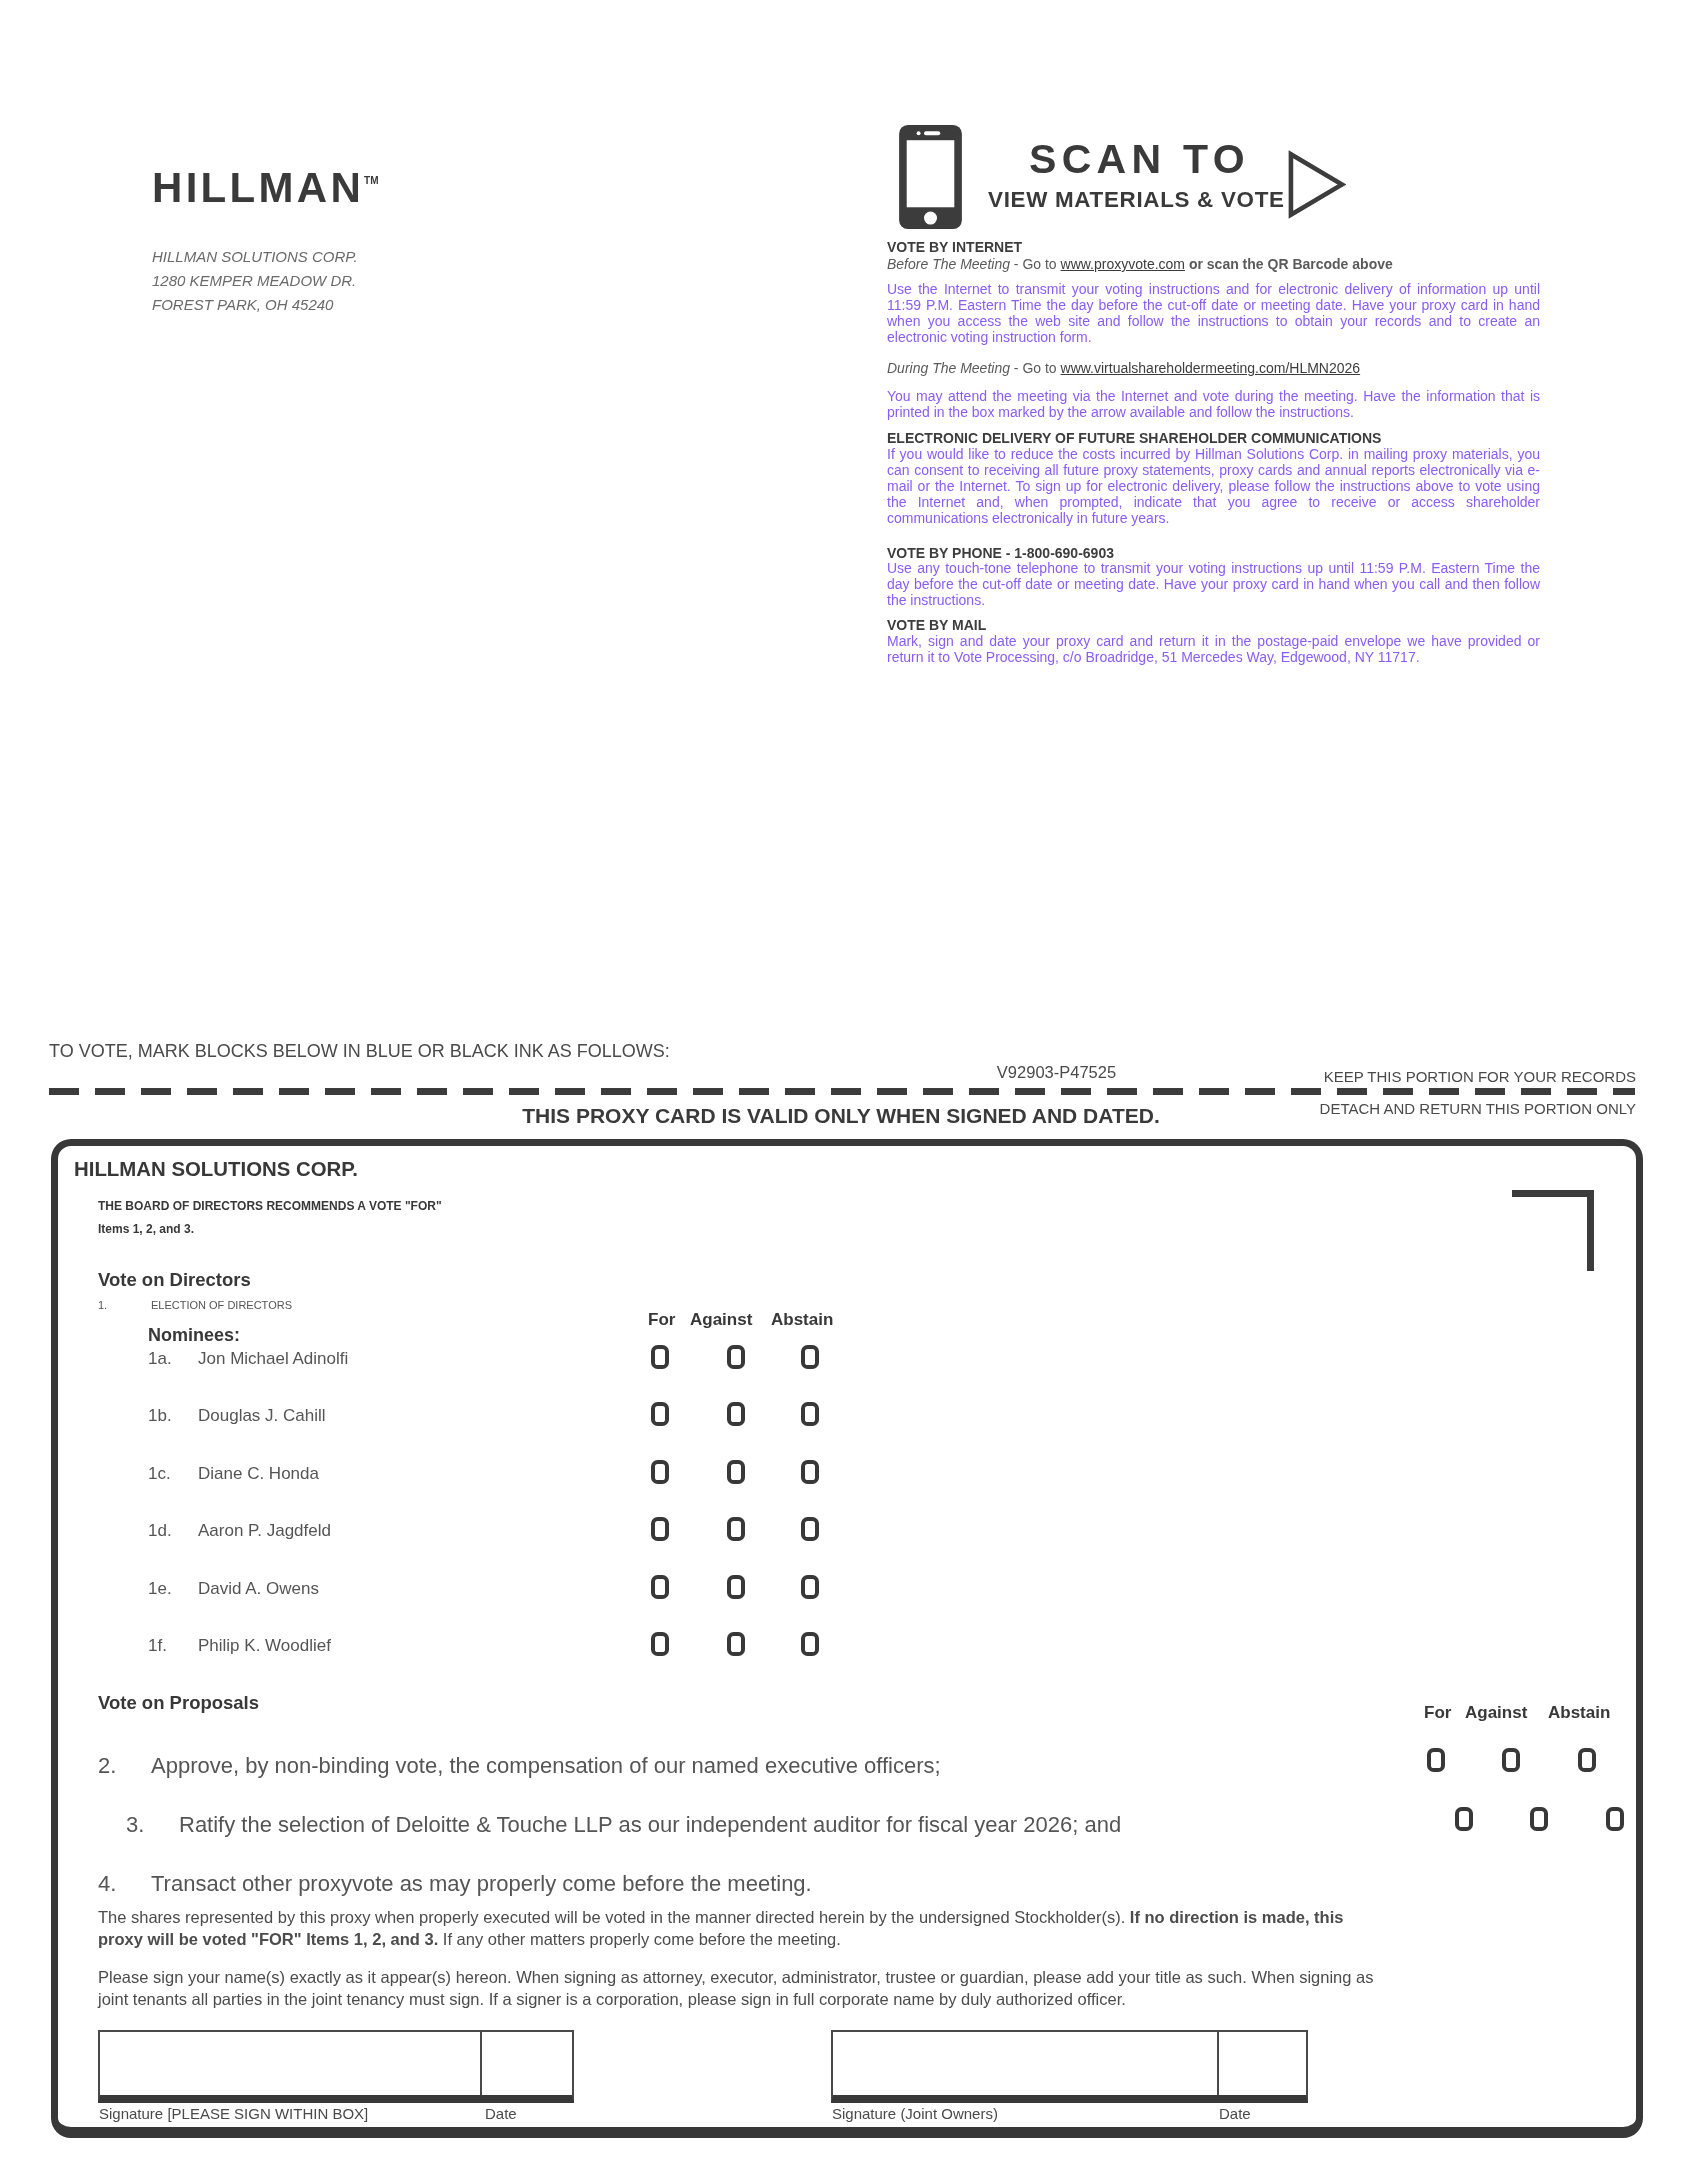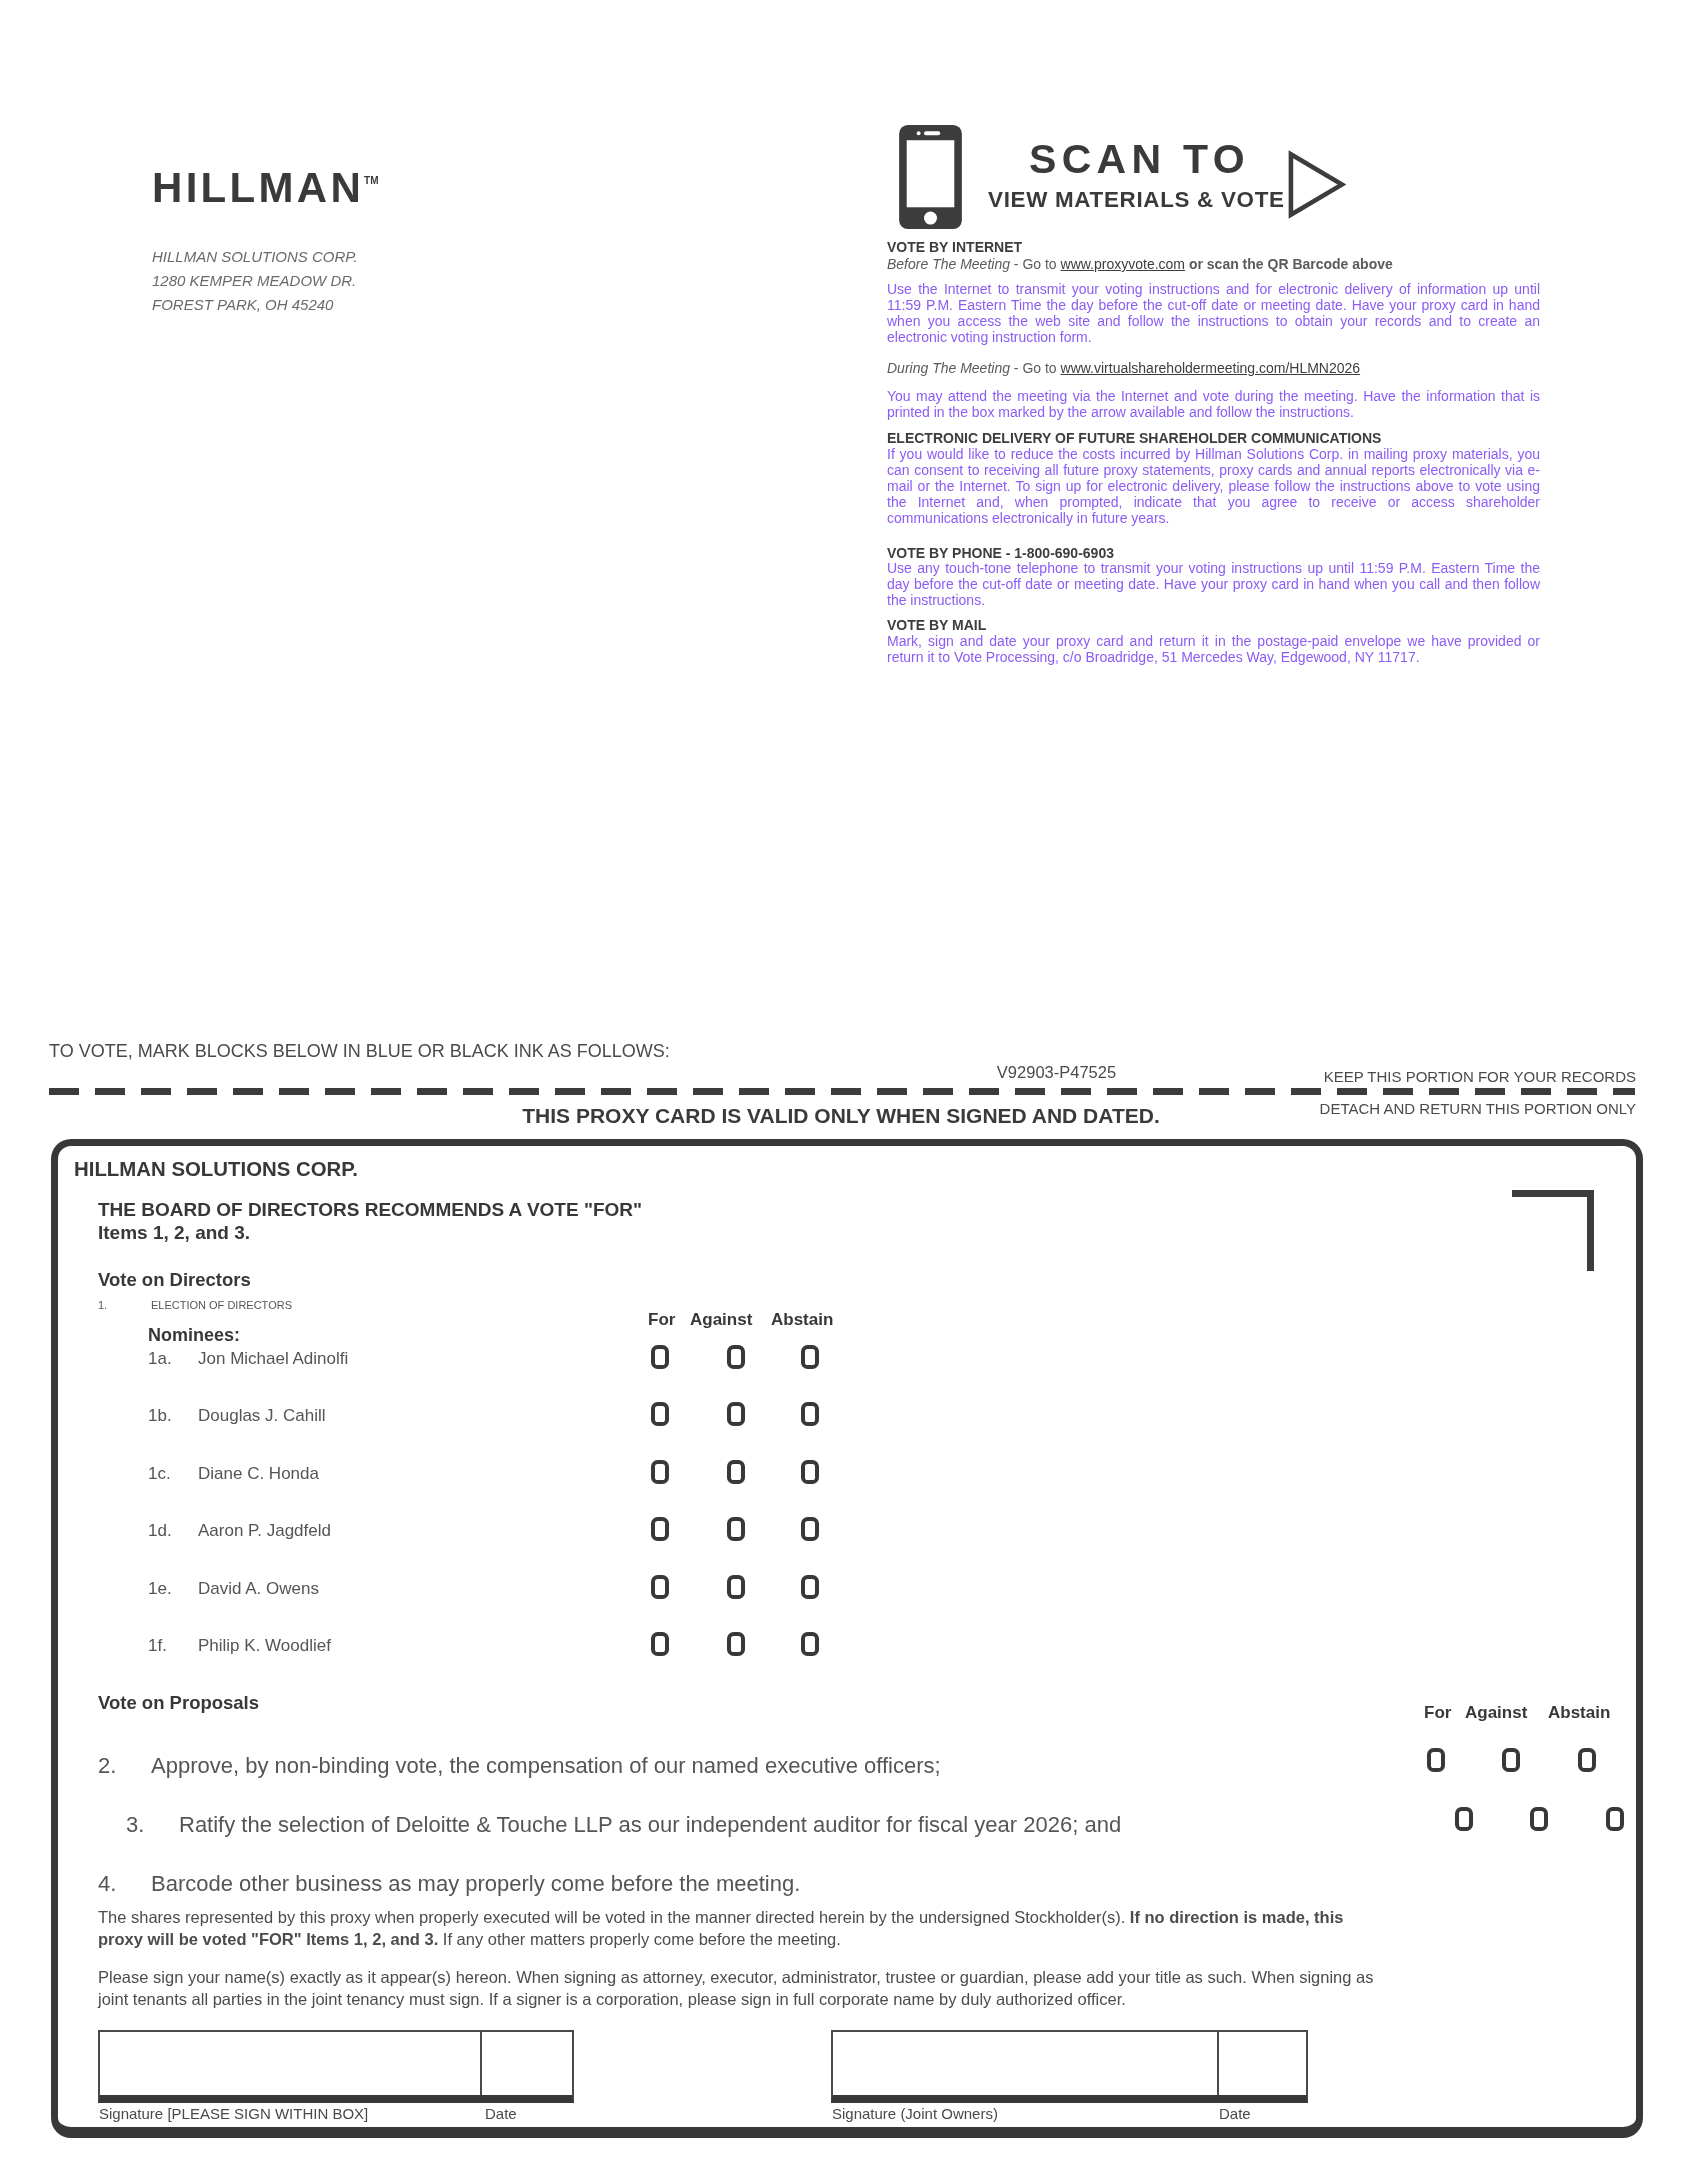--- a/index.html
+++ b/index.html
@@ -31,21 +31,21 @@
   .code { font-size:16.5px; color:#4a4a4a; }
   .keep-note, .detach-note { font-size:15px; color:#4a4a4a; }
   .valid-note { font-size:21px; font-weight:bold; color:#3a3a3a; }
   .dash-rule { height:6.6px;
     background:repeating-linear-gradient(90deg,#3c3c3c 0 30px,transparent 30px 46px); }
 
   
   .card { left:51px; top:1139px; width:1592px; height:999px; box-sizing:border-box;
     border:7.3px solid #383838; border-bottom-width:11.2px; border-radius:20px; background:#fff; }
   .card-company { font-size:20.4px; font-weight:bold; color:#383838; }
-  .card-h { font-size:19px; font-weight:bold; color:#383838; }
+  .card-h { font-size:12px; font-weight:bold; color:#383838; }
   .card-h2 { font-size:18.5px; font-weight:bold; color:#383838; }
   .item-line { font-size:11px; color:#555; }
   .num { display:inline-block; width:53px; }
   .col-h { font-size:17px; font-weight:bold; color:#383838; position:absolute; }
   .nom-row { position:absolute; left:148px; width:758px; font-size:17px; color:#555; }
   .nom-id { display:inline-block; width:50px; }
   .prop-row { position:absolute; left:98px; width:1517px; font-size:22px; color:#555; }
   .cb { position:absolute; width:18px; height:24.4px; box-sizing:border-box;
     border:4px solid #383838; border-radius:6.6px; background:#fff; cursor:pointer; }
   .legal { position:absolute; left:98px; width:1282px; font-size:16.5px; line-height:22px; color:#4c4c4c; }
@@ -189,21 +189,21 @@
     <span class="cb" style="left:1404px; top:-5.3px;"></span>
     <span class="cb" style="left:1480px; top:-5.3px;"></span>
   </div>
   <div class="prop-row" style="top:1812px;margin-left:28px;">
     <span class="num">3.</span><span>Ratify the selection of Deloitte &amp; Touche LLP as our independent auditor for fiscal year 2026; and</span>
     <span class="cb" style="left:1329px; top:-5.3px;"></span>
     <span class="cb" style="left:1404px; top:-5.3px;"></span>
     <span class="cb" style="left:1480px; top:-5.3px;"></span>
   </div>
   <div class="prop-row" style="top:1871px;">
-    <span class="num">4.</span><span>Barcode other business as may properly come before the meeting.</span>
+    <span class="num">4.</span><span>Transact other proxyvote as may properly come before the meeting.</span>
   </div>
 
   <div class="legal" style="top:1906px;">
     <span>The shares represented by this proxy when properly executed will be voted in the manner directed herein by the undersigned Stockholder(s). </span><span class="b">If no direction is made, this proxy will be voted "FOR" Items 1, 2, and 3.</span><span> If any other matters properly come before the meeting.</span>
   </div>
   <div class="legal" style="top:1966px;">Please sign your name(s) exactly as it appear(s) hereon. When signing as attorney, executor, administrator, trustee or guardian, please add your title as such. When signing as joint tenants all parties in the joint tenancy must sign. If a signer is a corporation, please sign in full corporate name by duly authorized officer.</div>
 
   <div class="sigbox" style="left:98px; width:476px;">
     <div class="sig-cell" style="left:0; width:380px;"></div>
     <div class="sig-divider" style="left:380px;"></div>

